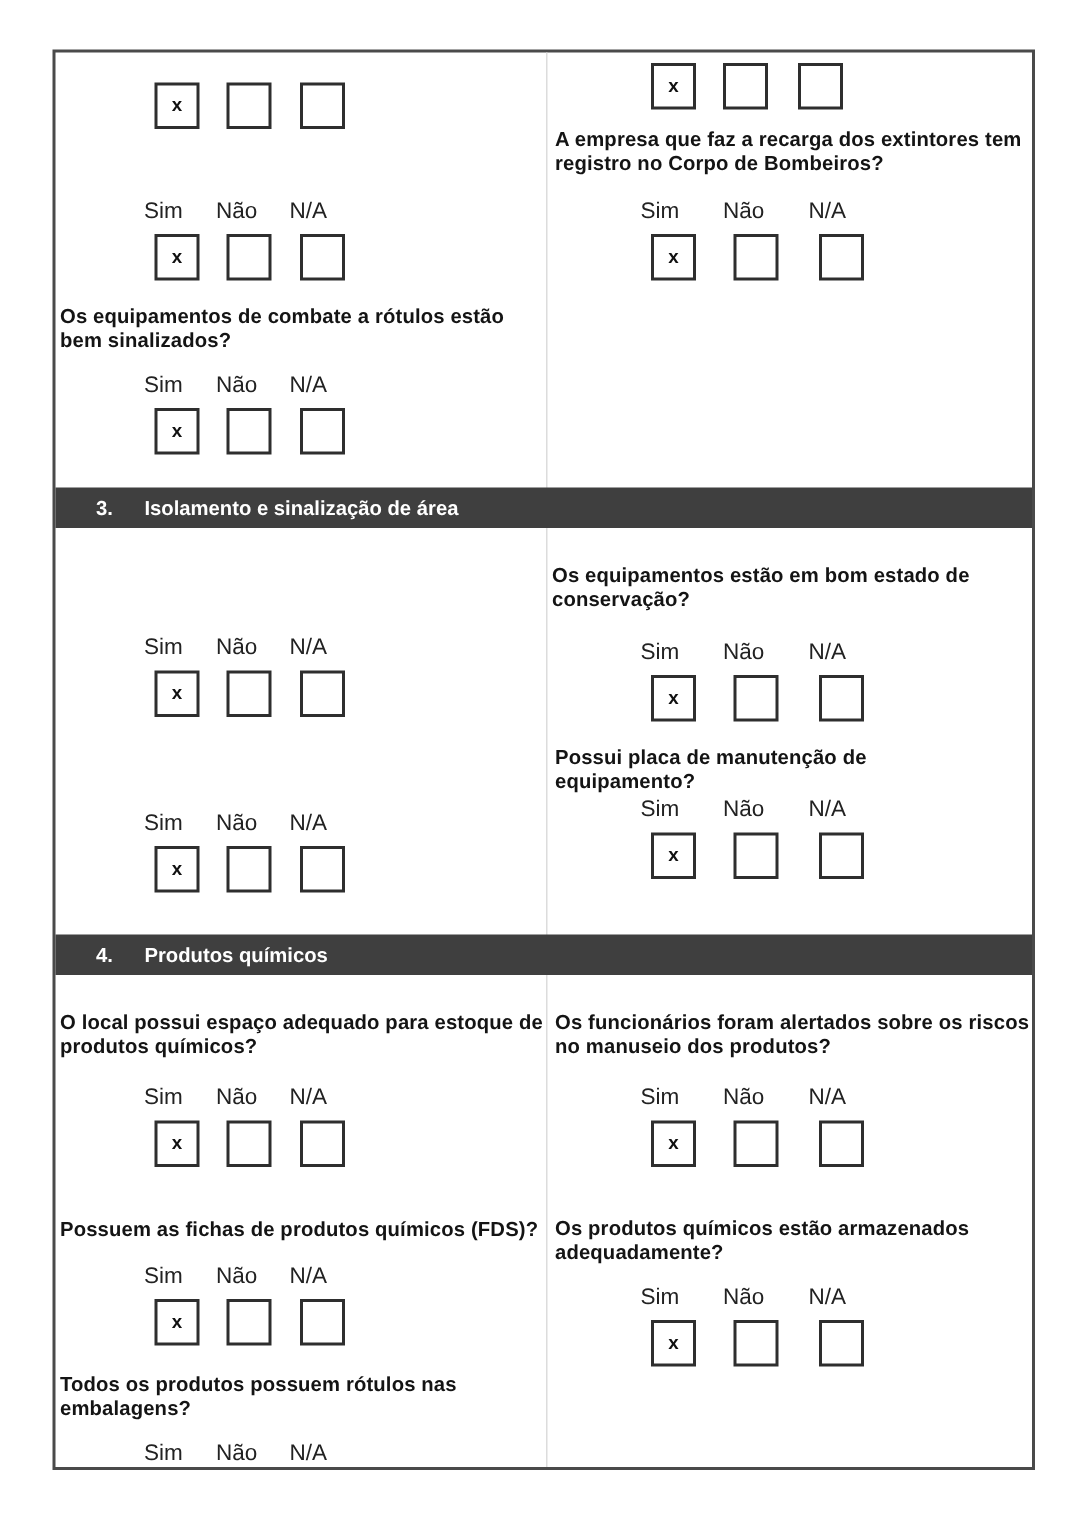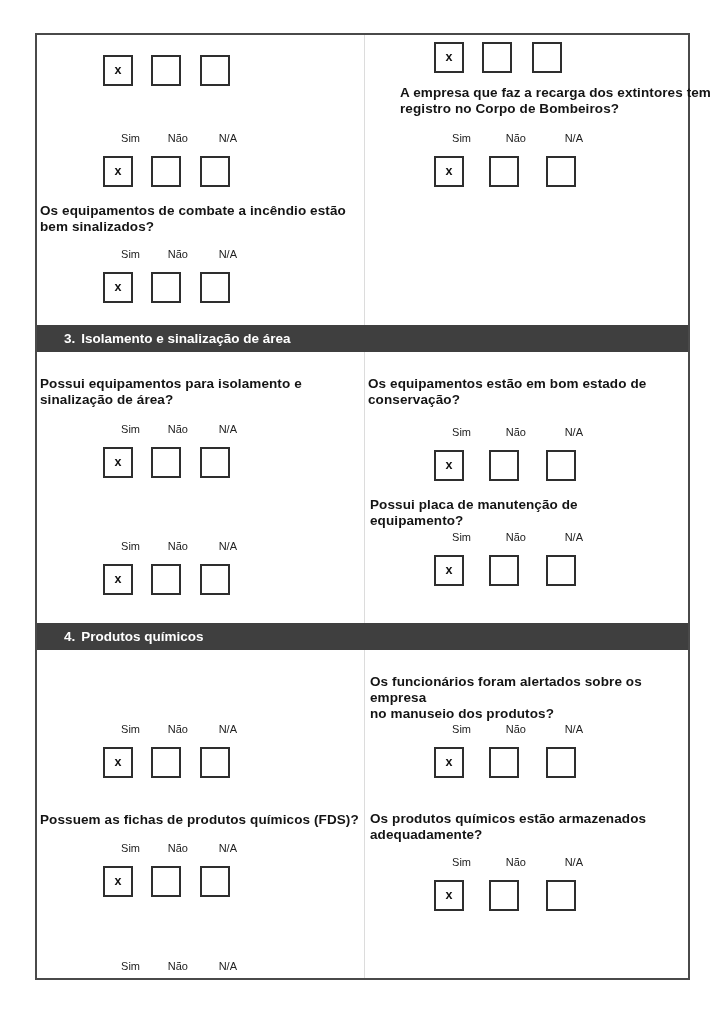--- a/index.html
+++ b/index.html
@@ -16,25 +16,25 @@
   }
   .q{
     position:absolute;font-size:13.5px;font-weight:bold;color:#141414;
     line-height:1.2;white-space:pre-line;letter-spacing:.1px;
   }
   .bar{
     position:absolute;left:37px;width:651px;height:27px;background:#3f3f3f;
     color:#fff;display:flex;align-items:center;font-size:13.5px;font-weight:bold;z-index:2;
   }
   .bar .num{margin-left:27px;}
-  .bar .ttl{margin-left:6px;}
+  .bar .ttl{margin-left:21px;}
   .grp{position:absolute;}
   .lbl{
-    position:absolute;top:0;width:44px;text-align:right;
-    font-size:11px;font-weight:normal;color:#222;
+    position:absolute;top:0;width:44px;text-align:left;
+    font-size:15px;font-weight:normal;color:#222;
   }
   .cb{
     position:absolute;width:30px;height:31px;border:2px solid #2e2e2e;
     box-sizing:border-box;background:#fff;display:flex;align-items:center;justify-content:center;
   }
   .cb .mk{font-size:12.5px;font-weight:bold;color:#111;line-height:1;}
   .boxtop{top:24px;}
 </style>
 </head>
 <body>
@@ -62,53 +62,51 @@
     <span class="lbl" style="left:-7px;">Sim</span>
     <span class="lbl" style="left:41px;">Não</span>
     <span class="lbl" style="left:90px;">N/A</span>
     <div class="cb boxtop" style="left:0px;">
         <span class="mk">x</span>
       </div>
     <div class="cb boxtop" style="left:48px;"></div>
     <div class="cb boxtop" style="left:97px;"></div>
   </div>
 
-  <div class="q" style="left:370px;top:85px;width:318px;margin-left:30px;">A empresa que faz a recarga dos extintores tem
+  <div class="q" style="left:370px;top:85px;width:318px;">A empresa que faz a recarga dos extintores tem
 registro no Corpo de Bombeiros?</div>
   <div class="grp" style="left:434px;top:132px;">
     <span class="lbl" style="left:-7px;">Sim</span>
     <span class="lbl" style="left:48px;">Não</span>
     <span class="lbl" style="left:105px;">N/A</span>
     <div class="cb boxtop" style="left:0px;">
         <span class="mk">x</span>
       </div>
     <div class="cb boxtop" style="left:55px;"></div>
     <div class="cb boxtop" style="left:112px;"></div>
   </div>
 
-  <div class="q" style="left:40px;top:203px;width:322px;">Os equipamentos de combate a incêndio estão
+  <div class="q" style="left:40px;top:203px;width:322px;">Os equipamentos de combate a rótulos estão
 bem sinalizados?</div>
   <div class="grp" style="left:103px;top:248px;">
     <span class="lbl" style="left:-7px;">Sim</span>
     <span class="lbl" style="left:41px;">Não</span>
     <span class="lbl" style="left:90px;">N/A</span>
     <div class="cb boxtop" style="left:0px;">
         <span class="mk">x</span>
       </div>
     <div class="cb boxtop" style="left:48px;"></div>
     <div class="cb boxtop" style="left:97px;"></div>
   </div>
 
   <div class="bar" style="top:325px;">
     <span class="num">3.</span>
     <span class="ttl">Isolamento e sinalização de área</span>
   </div>
 
-  <div class="q" style="left:40px;top:376px;width:322px;">Possui equipamentos para isolamento e
-sinalização de área?</div>
   <div class="grp" style="left:103px;top:423px;">
     <span class="lbl" style="left:-7px;">Sim</span>
     <span class="lbl" style="left:41px;">Não</span>
     <span class="lbl" style="left:90px;">N/A</span>
     <div class="cb boxtop" style="left:0px;">
         <span class="mk">x</span>
       </div>
     <div class="cb boxtop" style="left:48px;"></div>
     <div class="cb boxtop" style="left:97px;"></div>
   </div>
@@ -147,32 +145,34 @@
       </div>
     <div class="cb boxtop" style="left:55px;"></div>
     <div class="cb boxtop" style="left:112px;"></div>
   </div>
 
   <div class="bar" style="top:623px;">
     <span class="num">4.</span>
     <span class="ttl">Produtos químicos</span>
   </div>
 
+  <div class="q" style="left:40px;top:674px;width:322px;">O local possui espaço adequado para estoque de
+produtos químicos?</div>
   <div class="grp" style="left:103px;top:723px;">
     <span class="lbl" style="left:-7px;">Sim</span>
     <span class="lbl" style="left:41px;">Não</span>
     <span class="lbl" style="left:90px;">N/A</span>
     <div class="cb boxtop" style="left:0px;">
         <span class="mk">x</span>
       </div>
     <div class="cb boxtop" style="left:48px;"></div>
     <div class="cb boxtop" style="left:97px;"></div>
   </div>
 
-  <div class="q" style="left:370px;top:674px;width:318px;">Os funcionários foram alertados sobre os empresa
+  <div class="q" style="left:370px;top:674px;width:318px;">Os funcionários foram alertados sobre os riscos
 no manuseio dos produtos?</div>
   <div class="grp" style="left:434px;top:723px;">
     <span class="lbl" style="left:-7px;">Sim</span>
     <span class="lbl" style="left:48px;">Não</span>
     <span class="lbl" style="left:105px;">N/A</span>
     <div class="cb boxtop" style="left:0px;">
         <span class="mk">x</span>
       </div>
     <div class="cb boxtop" style="left:55px;"></div>
     <div class="cb boxtop" style="left:112px;"></div>
@@ -196,18 +196,20 @@
     <span class="lbl" style="left:-7px;">Sim</span>
     <span class="lbl" style="left:48px;">Não</span>
     <span class="lbl" style="left:105px;">N/A</span>
     <div class="cb boxtop" style="left:0px;">
         <span class="mk">x</span>
       </div>
     <div class="cb boxtop" style="left:55px;"></div>
     <div class="cb boxtop" style="left:112px;"></div>
   </div>
 
+  <div class="q" style="left:40px;top:915px;width:322px;">Todos os produtos possuem rótulos nas
+embalagens?</div>
   <div class="grp" style="left:103px;top:960px;">
     <span class="lbl" style="left:-7px;">Sim</span>
     <span class="lbl" style="left:41px;">Não</span>
     <span class="lbl" style="left:90px;">N/A</span>
   </div>
 </div>
 
 </body></html>

